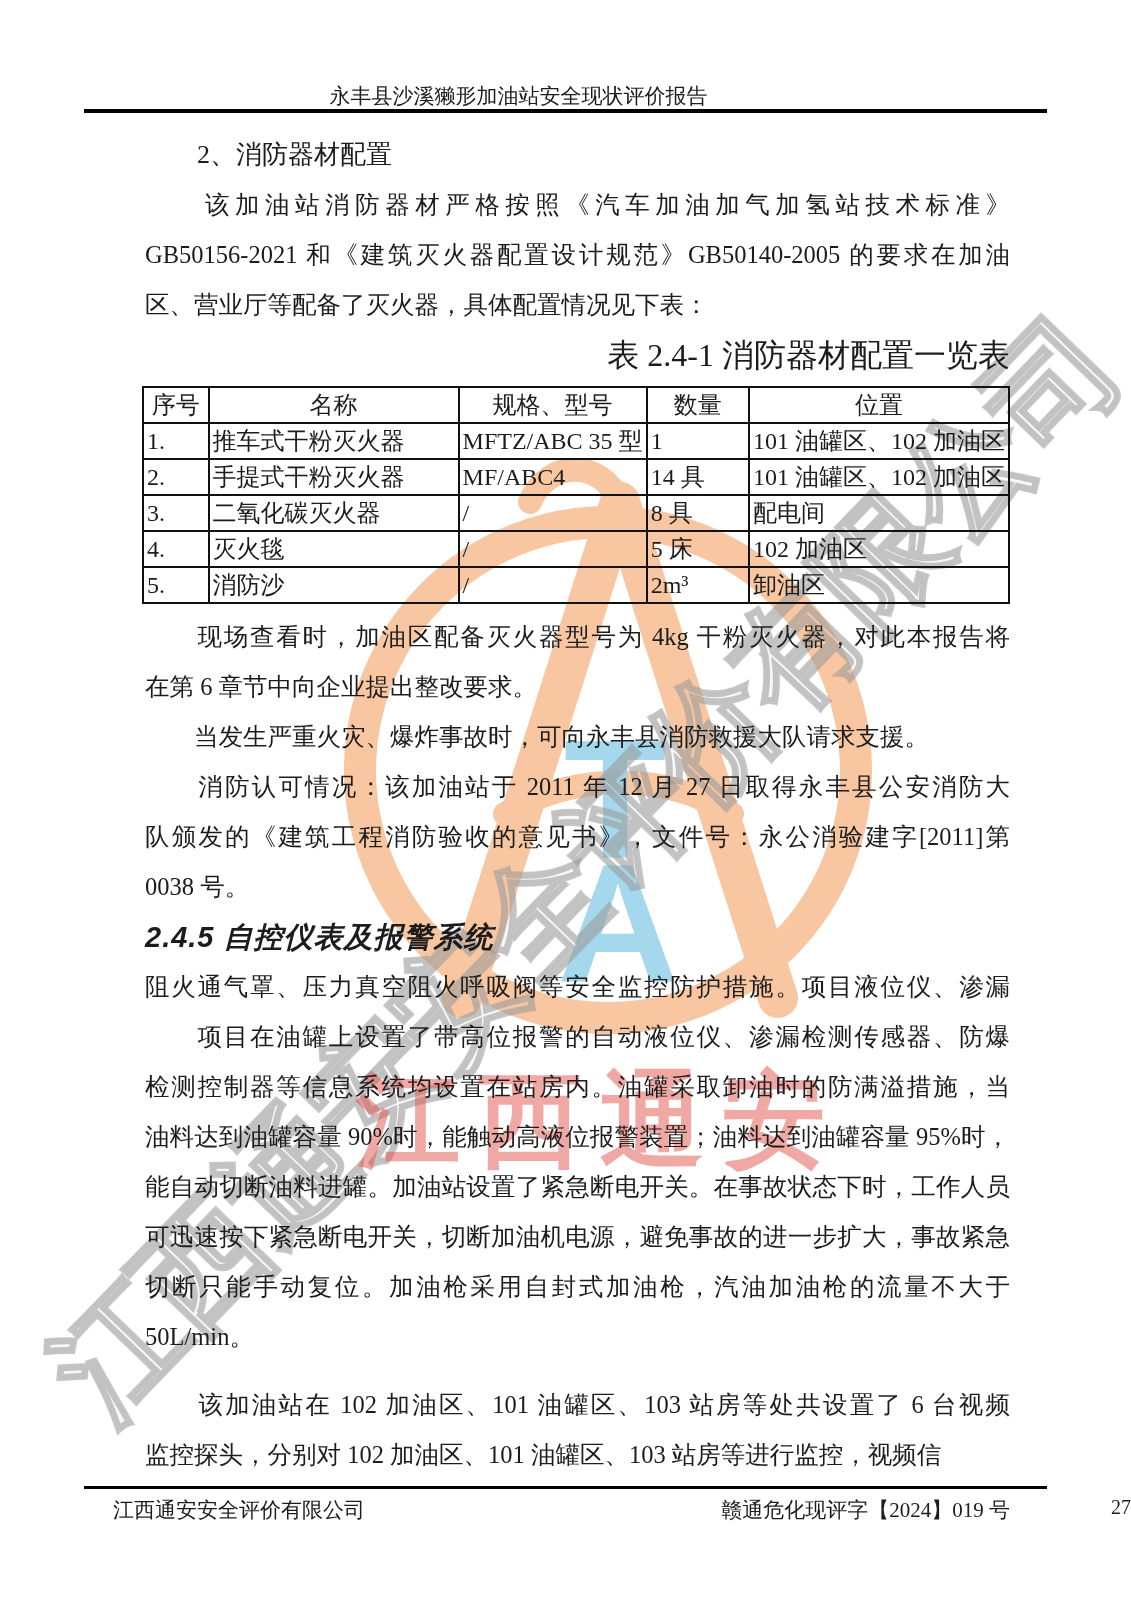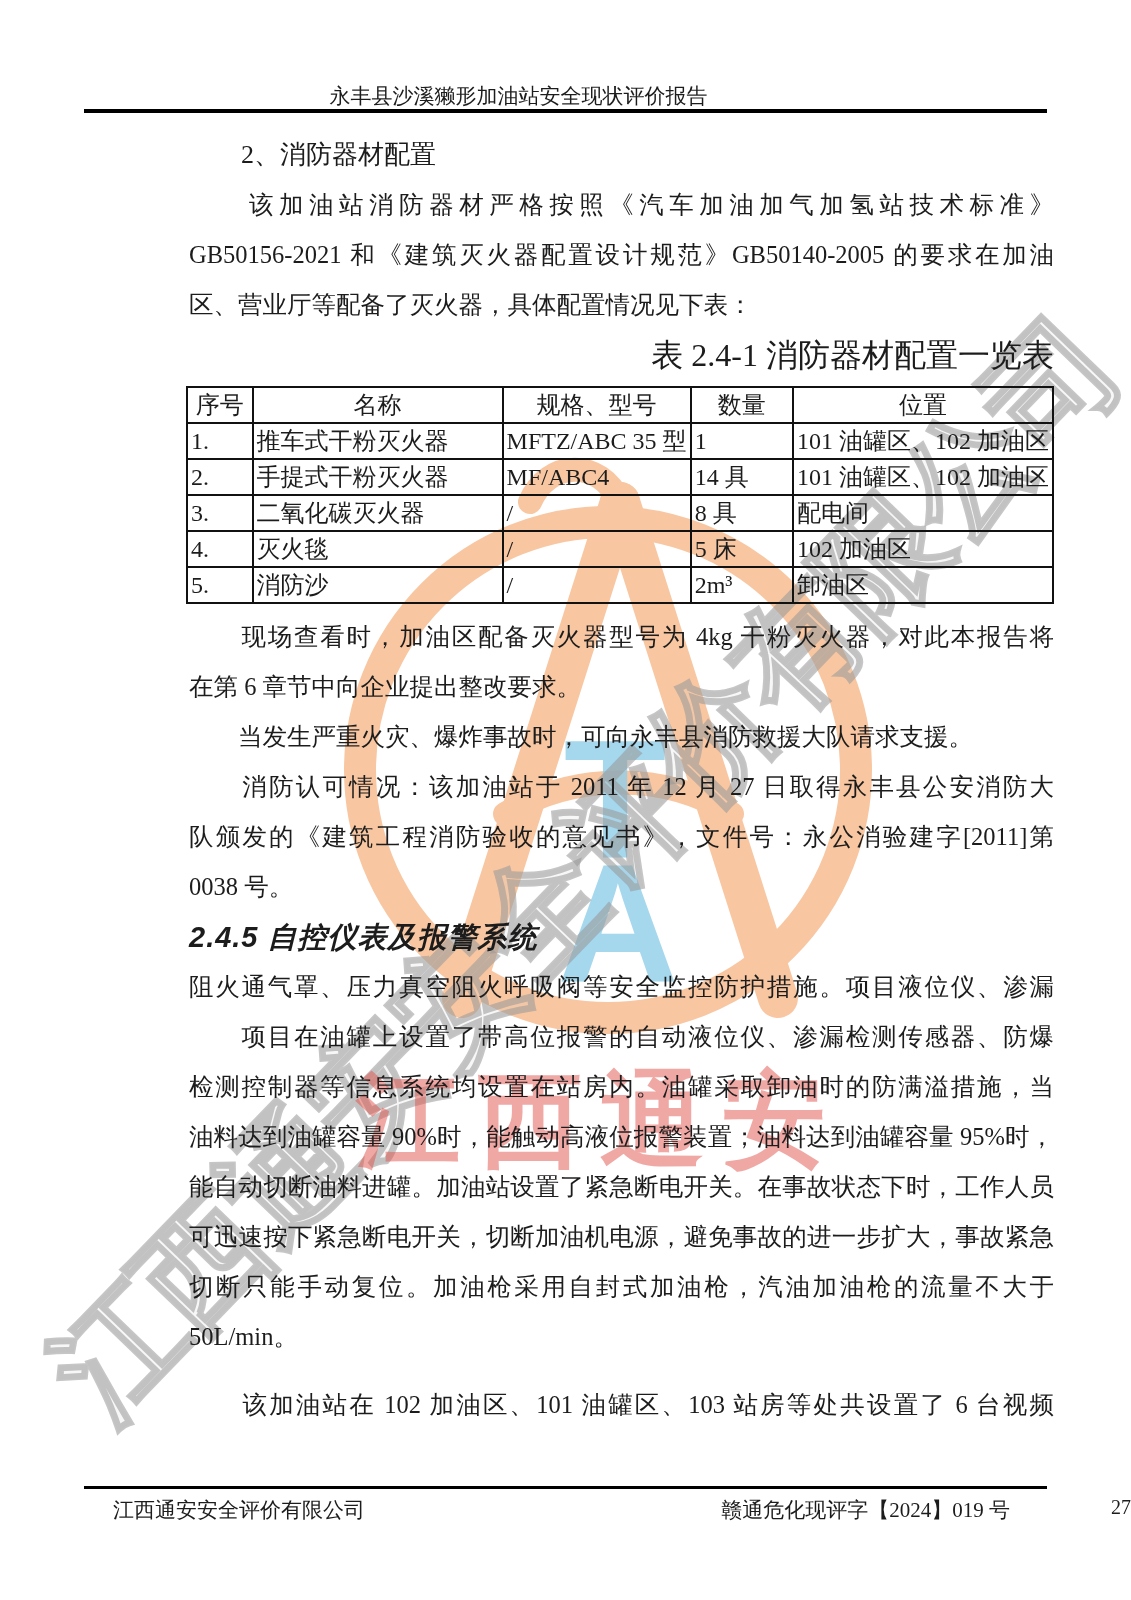--- a/index.html
+++ b/index.html
@@ -29,21 +29,21 @@
   .header-title{
     position:absolute;top:82px;left:0;width:1037px;text-align:center;
     font-size:21px;z-index:2;
   }
   .header-rule{position:absolute;top:109px;left:84px;width:963px;height:4px;background:#000;z-index:2;}
   .footer-rule{position:absolute;top:1486px;left:84px;width:963px;height:3px;background:#000;z-index:2;}
   .footer-left{position:absolute;top:1496px;left:113px;font-size:21px;z-index:2;}
   .footer-center{position:absolute;top:1496px;left:0;width:1131px;text-align:right;font-size:20px;z-index:2;}
   .footer-right{position:absolute;top:1496px;right:121px;font-size:21px;z-index:2;}
   
-  .content{position:absolute;left:145px;top:130px;width:865px;z-index:2;margin-left:44px;}
+  .content{position:absolute;left:145px;top:130px;width:865px;z-index:2;}
   .h1{height:50px;line-height:50px;font-size:26px;text-indent:2em;}
   .h2{height:50px;line-height:50px;font-size:29px;font-weight:700;
       font-family:"Liberation Sans","DejaVu Sans",sans-serif;letter-spacing:1px;font-style:italic;}
   .para{font-size:24.5px;}
   .tline{height:50px;line-height:50px;white-space:nowrap;overflow:visible;}
   .tline.fill{text-align:justify;text-align-last:justify;}
   .table-title{height:50px;line-height:50px;text-align:right;font-size:32px;}
   table.cfg{border-collapse:collapse;margin:6px 0 8px -3px;table-layout:fixed;}
   table.cfg th,table.cfg td{
     border:2px solid #111;height:34px;padding:0 3px;
@@ -157,20 +157,21 @@
         <div class="tline fill">　　项目在油罐上设置了带高位报警的自动液位仪、渗漏检测传感器、防爆</div>
         <div class="tline fill">检测控制器等信息系统均设置在站房内。油罐采取卸油时的防满溢措施，当</div>
         <div class="tline fill">油料达到油罐容量 90%时，能触动高液位报警装置；油料达到油罐容量 95%时，</div>
         <div class="tline fill">能自动切断油料进罐。加油站设置了紧急断电开关。在事故状态下时，工作人员</div>
         <div class="tline fill">可迅速按下紧急断电开关，切断加油机电源，避免事故的进一步扩大，事故紧急</div>
         <div class="tline fill">切断只能手动复位。加油枪采用自封式加油枪，汽油加油枪的流量不大于</div>
         <div class="tline">50L/min。</div>
       </div>
     <div class="para p6">
         <div class="tline fill">　　该加油站在 102 加油区、101 油罐区、103 站房等处共设置了 6 台视频</div>
+        <div class="tline">监控探头，分别对 102 加油区、101 油罐区、103 站房等进行监控，视频信</div>
       </div>
   </div>
 
   <div class="footer-rule"></div>
   <div class="footer-center">27</div>
   <div class="footer-left">江西通安安全评价有限公司</div>
   <div class="footer-right">赣通危化现评字【2024】019 号</div>
 
 </div>
 

